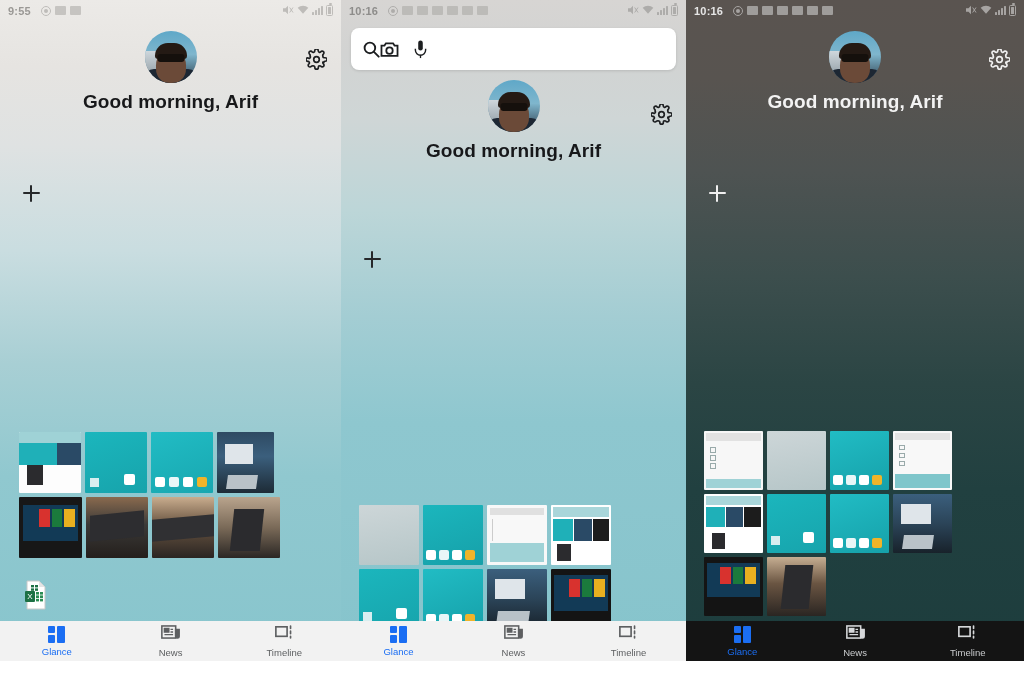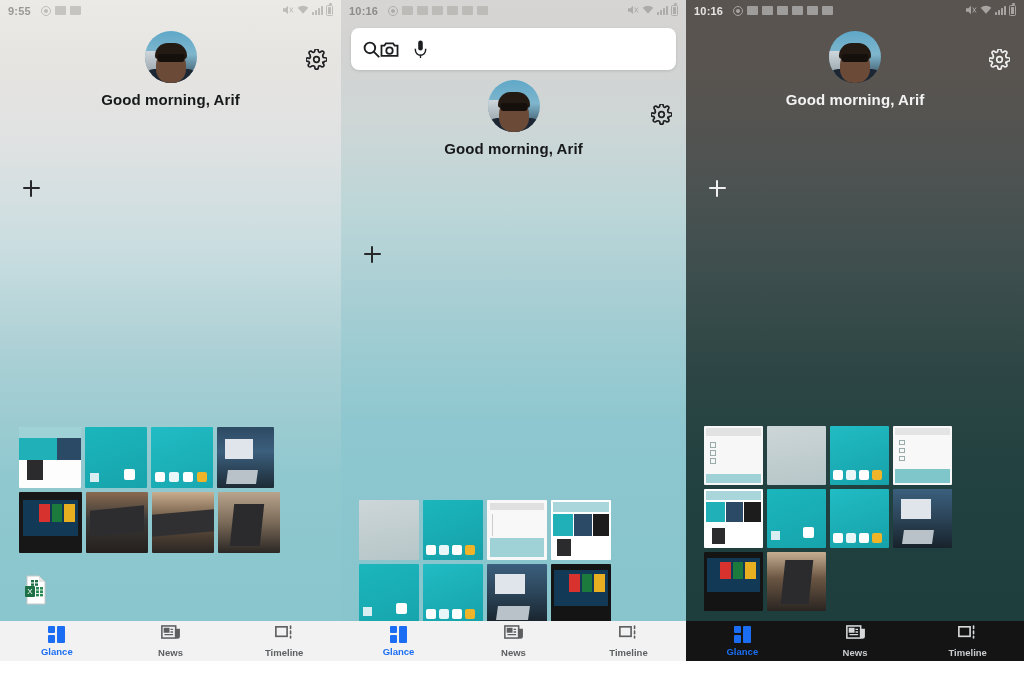--- a/index.html
+++ b/index.html
@@ -67,21 +67,21 @@
   .avatar .face { position: absolute; left: 50%; top: 34%; transform: translateX(-50%);
     width: 30px; height: 34px; border-radius: 48% 48% 42% 42%; background: #6b4a38; }
   .avatar .hair { position: absolute; left: 50%; top: 24%; transform: translateX(-50%);
     width: 32px; height: 16px; border-radius: 16px 16px 4px 4px; background: #241a14; }
   .avatar .glasses { position: absolute; left: 50%; top: 44%; transform: translateX(-50%);
     width: 27px; height: 8px; background: #15100c; border-radius: 3px; }
   .avatar .shirt { position: absolute; bottom: 0; left: 50%; transform: translateX(-50%);
     width: 54px; height: 14px; background: #1d2733; border-radius: 10px 10px 0 0; }
   .avatar .city { position: absolute; left: 0; bottom: 10px; width: 16px; height: 22px;
     background: linear-gradient(180deg,#cfd7dc,#9aa6ad); }
-  .greeting { font-size: 15px; font-weight: 700; color: #17181a; margin-top: 8px; letter-spacing: .1px; }
+  .greeting { font-size: 19px; font-weight: 700; color: #17181a; margin-top: 8px; letter-spacing: .1px; }
   .greeting.ondark { color: #f3f3f3; }
   .gear { position: absolute; right: 14px; top: 18px; }
 
   
   .sec {
     display: flex; align-items: center; justify-content: space-between;
     padding: 0 12px; height: 30px; font-size: 12px; color: #2f3133;
   }
   .sec.ondark { color: #e3e3e3; }
   .dots { letter-spacing: 1.6px; font-size: 15px; line-height: 10px; font-weight: 700; }
@@ -139,21 +139,21 @@
   .kebab i { width: 3.2px; height: 3.2px; border-radius: 50%; background: #4c4e50; display: block; }
   .kebab.ondark i { background: #dcdcdc; }
 
   
   .bottomnav {
     position: absolute; left: 0; right: 0; bottom: 0; height: 40px;
     background: #f2f2f2; display: flex; align-items: center;
   }
   .bottomnav.ondark { background: #141414; }
   .navitem { flex: 1; display: flex; flex-direction: column; align-items: center; justify-content: center; gap: 3px; }
-  .navlabel { font-size: 9.5px; color: #5d5f61; font-weight: bold; }
+  .navlabel { font-size: 9.5px; color: #5d5f61; }
   .navlabel.active { color: #1b6ef3; }
   .navlabel.ondark { color: #c9cbcd; }
   .glance-ico { width: 17px; height: 17px; display: grid; grid-template-columns: 7px 8px; grid-template-rows: 7px 8px; gap: 2px; }
   .glance-ico i { background: #1b6ef3; display: block; border-radius: 1px; }
   .glance-ico i:nth-child(1) { grid-row: 1; grid-column: 1; }
   .glance-ico i:nth-child(2) { grid-row: 1 / span 2; grid-column: 2; }
   .glance-ico i:nth-child(3) { grid-row: 2; grid-column: 1; }
 </style>
 </head>
 <body>

